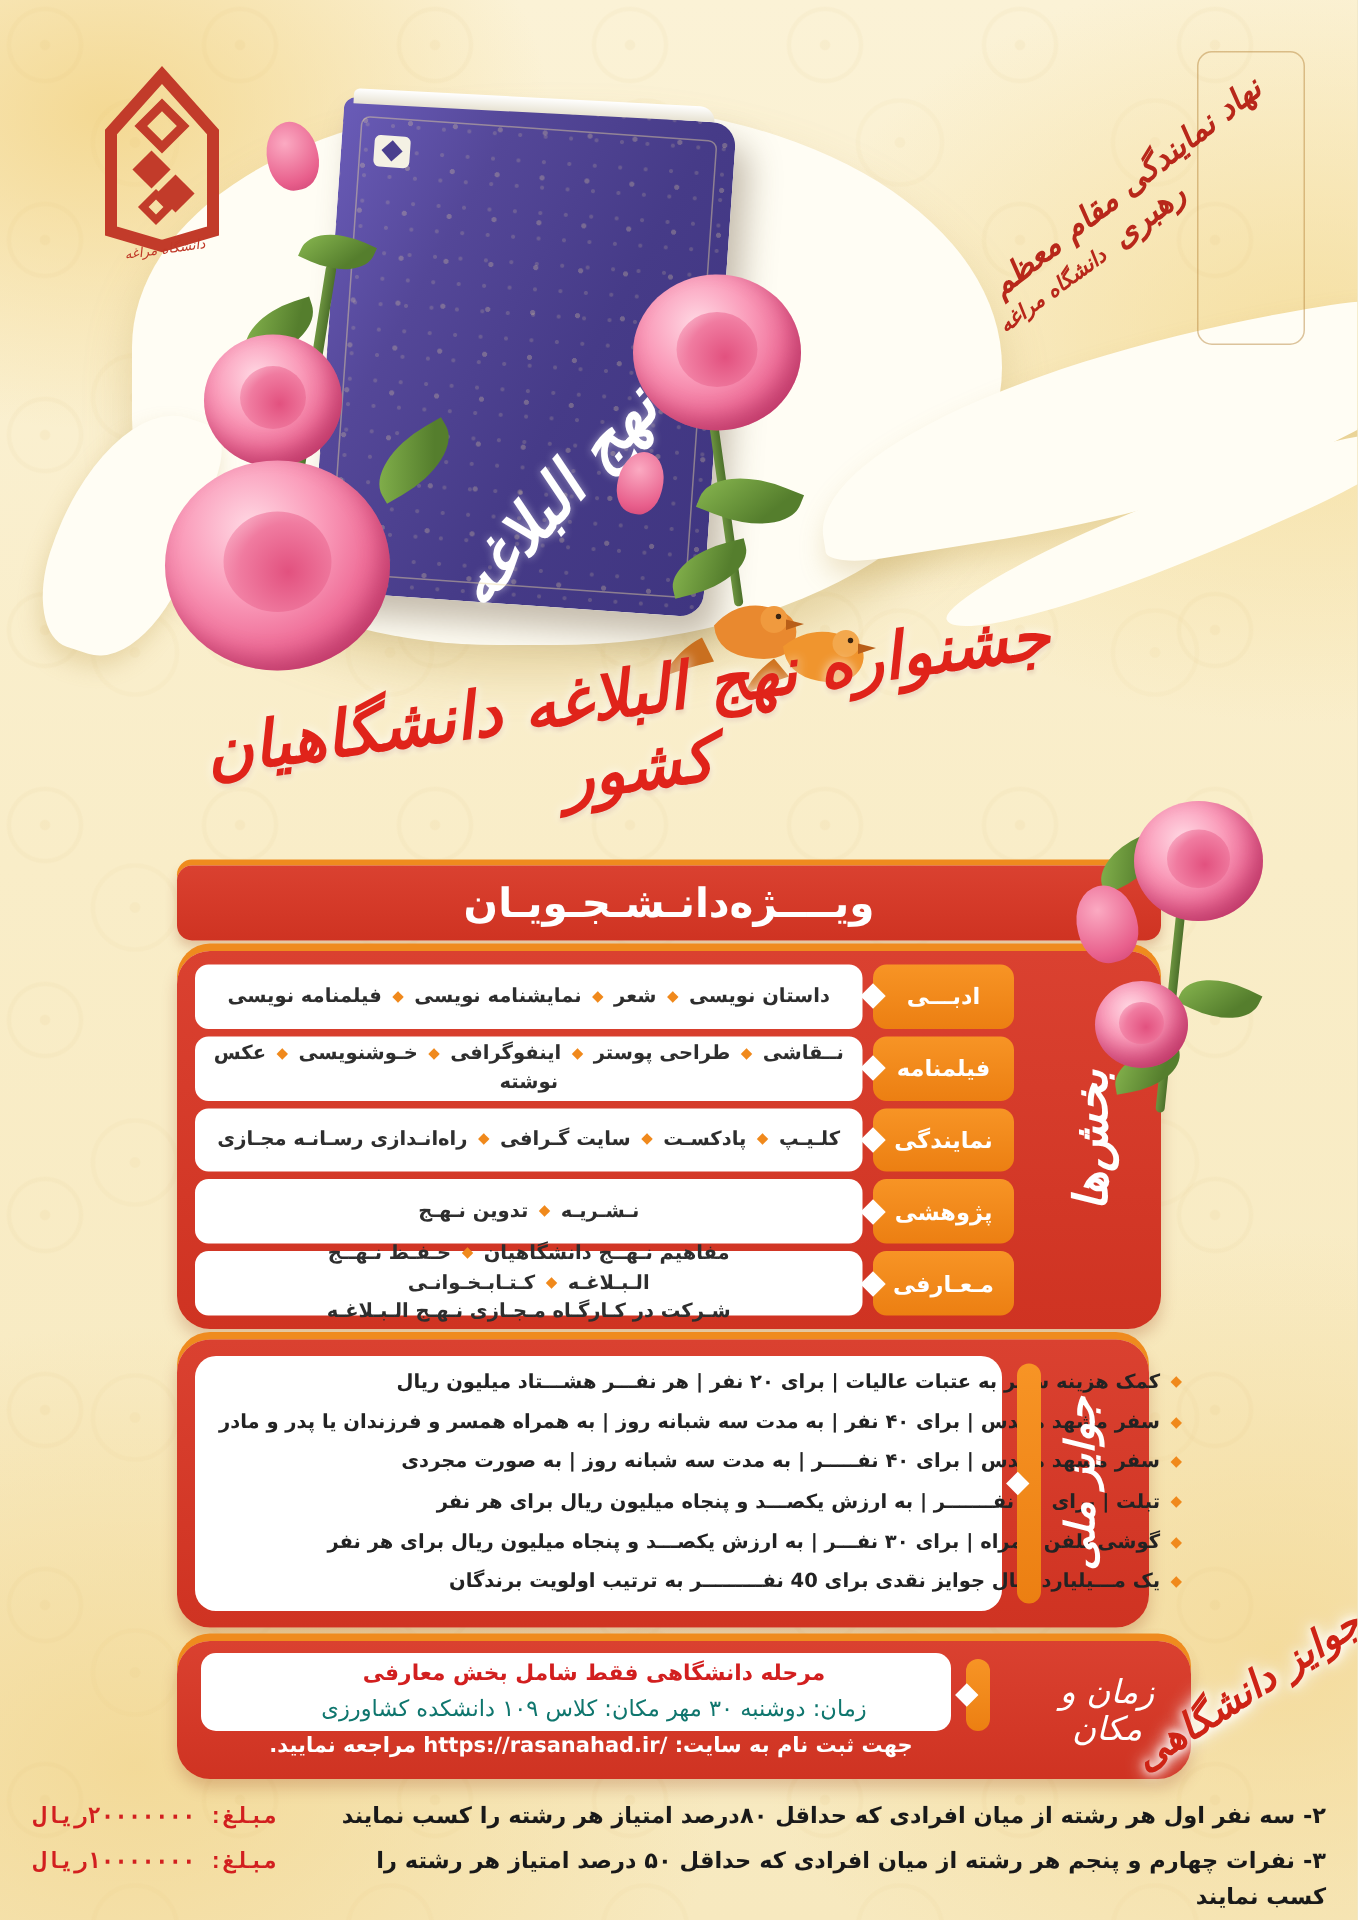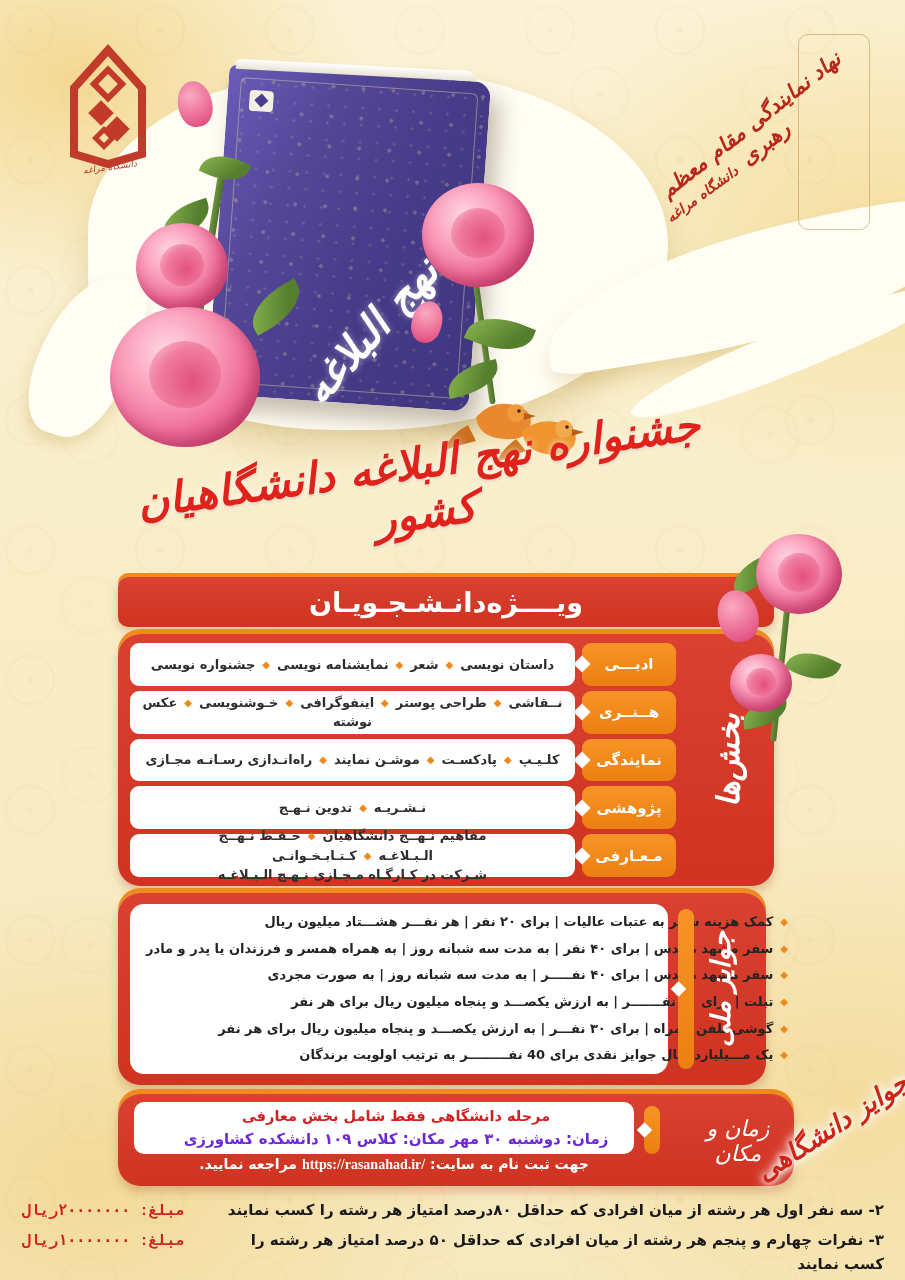--- a/index.html
+++ b/index.html
@@ -70,25 +70,25 @@
   .prize-box{position:absolute;left:12px;top:11px;right:98px;bottom:11px;background:#fff;border-radius:14px;padding:6px 16px;display:flex;flex-direction:column;justify-content:center;align-items:flex-end;}
   .prize-box ul{margin:0;padding:0;list-style:none;}
   .prize-box li{color:#232323;font-weight:bold;font-size:13px;line-height:2.05;white-space:nowrap;}
   .prize-box li::before{content:"◆";color:#f0891c;font-size:10px;margin-left:7px;vertical-align:1px;}
   .orange-bar{position:absolute;right:72px;top:16px;bottom:16px;width:16px;background:linear-gradient(180deg,#f79425,#ec7f12);border-radius:8px;}
   .orange-bar::before{content:"";position:absolute;left:-5px;top:50%;width:11px;height:11px;background:#fff;transform:translateY(-50%) rotate(45deg);}
   .vlabel-prizes{right:-40px;width:170px;font-size:27px;transform:translateY(-50%) rotate(-90deg);line-height:1.25;}
   .panel-time{left:118px;top:1094px;width:676px;height:92px;}
   .time-box{position:absolute;left:16px;top:8px;width:500px;height:52px;background:#fff;border-radius:10px;display:flex;flex-direction:column;align-items:center;justify-content:center;line-height:1.55;padding-left:24px;}
   .time-line1{color:#d21f1f;font-weight:bold;font-size:14.5px;}
-  .time-line2{color:#6d28d9;font-weight:bold;font-size:15px;}
+  .time-line2{color:#0f766e;font-weight:normal;font-size:15px;}
   .time-bar{right:134px;top:12px;bottom:auto;height:48px;}
   .time-label{position:absolute;right:0;top:22px;width:112px;text-align:center;color:#fff;font-weight:normal;font-style:italic;font-size:22px;}
   .time-line3{position:absolute;left:16px;top:62px;width:520px;text-align:center;color:#fff;font-weight:bold;font-size:14px;}
-  .url{direction:ltr;unicode-bidi:embed;font-family:Liberation Serif, serif;}
+  .url{direction:ltr;unicode-bidi:embed;}
   .uni-prizes{position:absolute;left:742px;top:1112px;width:180px;text-align:center;transform:rotate(-33deg);color:#ce2315;font-weight:bold;font-style:italic;font-size:26px;text-shadow:0 0 6px #fff,0 0 10px #fff,0 0 14px rgba(255,255,255,.9);}
   
   .cluster{position:absolute;left:712px;top:532px;width:150px;height:230px;pointer-events:none;}
   
   .notes{position:absolute;left:22px;top:1198px;width:862px;display:flex;flex-direction:column;gap:4px;}
   .note{display:flex;direction:rtl;justify-content:space-between;align-items:baseline;color:#191919;font-weight:bold;font-size:15px;line-height:1.6;}
   .note .amount{color:#d21f1f;white-space:nowrap;margin-right:28px;font-family:Liberation Mono, monospace;}
   .birds{position:absolute;left:288px;top:318px;width:170px;height:90px;}
 </style>
 </head>
@@ -160,37 +160,37 @@
   <div class="banner red">
     <span>ویــــژه‌دانـشـجـویـان</span>
   </div>
 
   <div class="panel panel-sections red">
     <div class="rows">
 
         <div class="row">
           <div class="row-label">ادبـــی</div>
           <div class="row-box">
-            <span><span>داستان نویسی</span><span class="sep">◆</span><span>شعر</span><span class="sep">◆</span><span>نمایشنامه نویسی</span><span class="sep">◆</span><span>جشنواره نویسی</span></span>
-            <span class="row-line2"></span>
-          </div>
-        </div>
-
-        <div class="row">
-          <div class="row-label">هــنــری</div>
+            <span><span>داستان نویسی</span><span class="sep">◆</span><span>شعر</span><span class="sep">◆</span><span>نمایشنامه نویسی</span><span class="sep">◆</span><span>فیلمنامه نویسی</span></span>
+            <span class="row-line2"></span>
+          </div>
+        </div>
+
+        <div class="row">
+          <div class="row-label">فیلمنامه</div>
           <div class="row-box">
             <span><span>نــقاشی</span><span class="sep">◆</span><span>طراحی پوستر</span><span class="sep">◆</span><span>اینفوگرافی</span><span class="sep">◆</span><span>خـوشنویسی</span><span class="sep">◆</span><span>عکس نوشته</span></span>
             <span class="row-line2"></span>
           </div>
         </div>
 
         <div class="row">
           <div class="row-label">نمایندگی</div>
           <div class="row-box">
-            <span><span>کلـیـپ</span><span class="sep">◆</span><span>پادکسـت</span><span class="sep">◆</span><span>موشـن نمایند</span><span class="sep">◆</span><span>راه‌انـدازی رسـانـه مجـازی</span></span>
+            <span><span>کلـیـپ</span><span class="sep">◆</span><span>پادکسـت</span><span class="sep">◆</span><span>سایت گـرافی</span><span class="sep">◆</span><span>راه‌انـدازی رسـانـه مجـازی</span></span>
             <span class="row-line2"></span>
           </div>
         </div>
 
         <div class="row">
           <div class="row-label">پژوهشی</div>
           <div class="row-box">
             <span><span>نـشـریـه</span><span class="sep">◆</span><span>تدوین نـهـج</span></span>
             <span class="row-line2"></span>
           </div>

